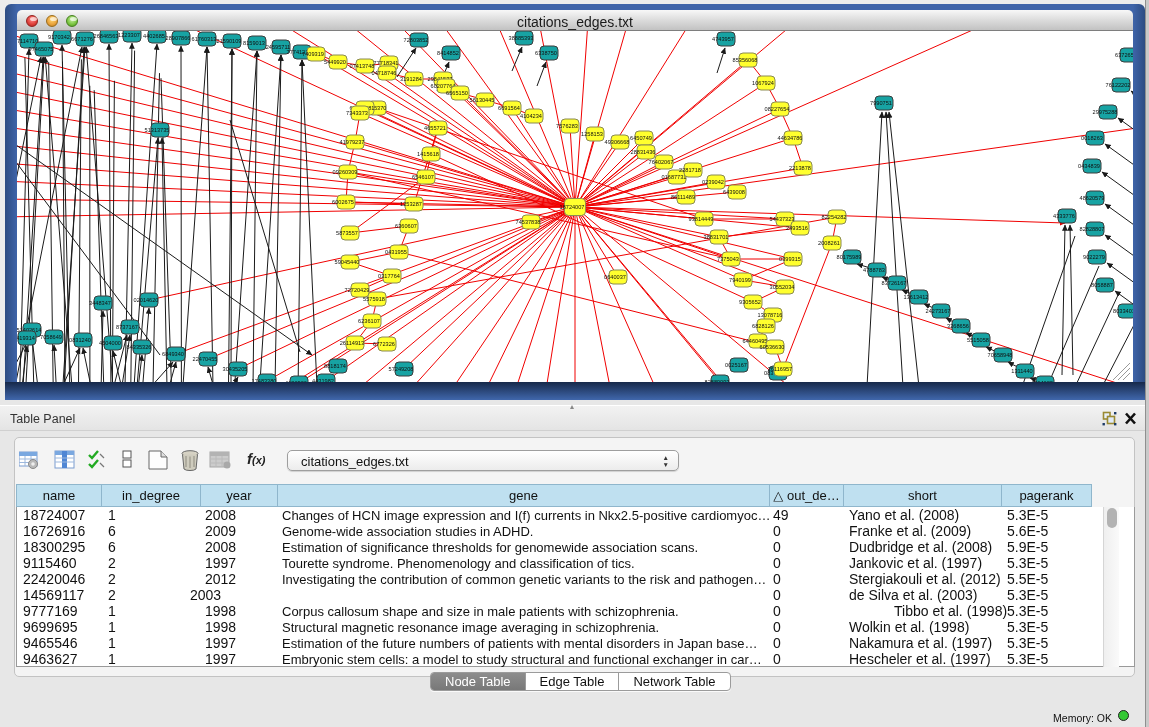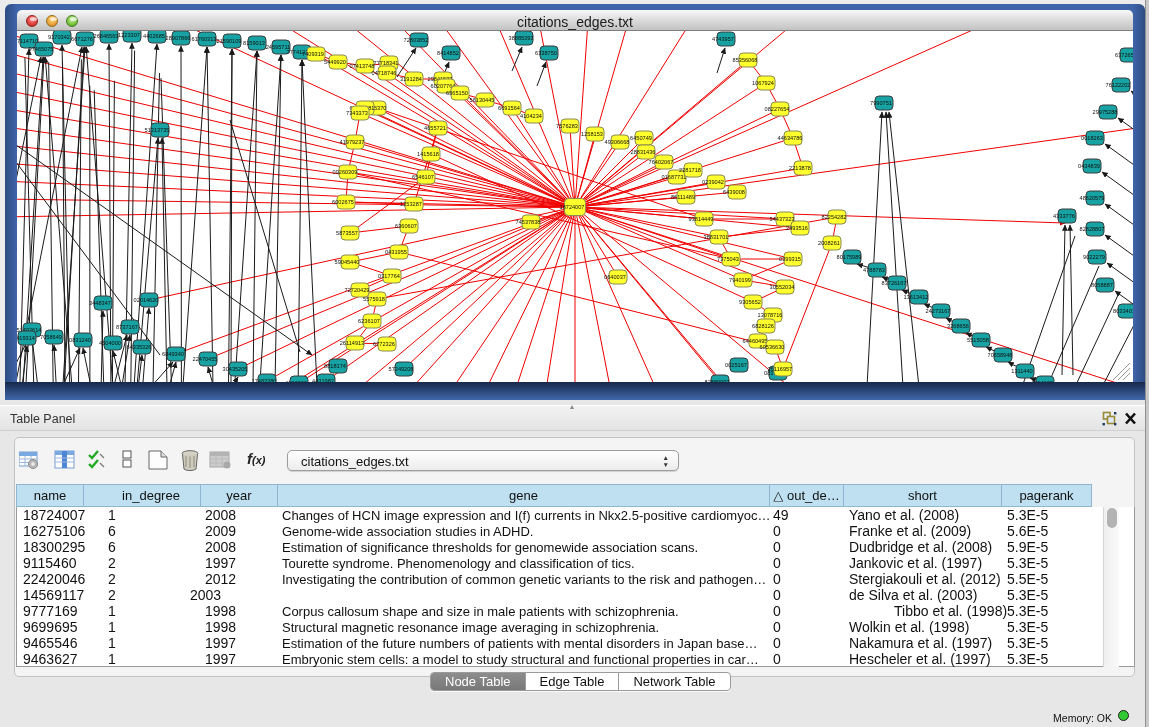--- a/index.html
+++ b/index.html
@@ -601,21 +601,21 @@
           <path d="M0 9 h19 M0 13 h19 M6 6 v11 M12 6 v11" stroke="#b0b0b0" fill="none"></path>
           <circle cx="17" cy="15" r="3.5" fill="#9c9c9c"></circle>
         </g>
  </svg>
  <div class="abs" style="left:247px;top:50px;font-size:15px;font-style:italic;font-weight:bold;color:#222">f<span style="font-size:11px">(x)</span></div>
  <div id="dd">
         <span>citations_edges.txt</span>
         <div class="ar">▲<br>▼</div>
       </div>
  <div id="thead">
-   <div class="hc" style="left:0;width:67px">name</div>
+   <div class="hc" style="left:0;width:85px">name</div>
    <div class="hc" style="left:85px;width:99px">in_degree</div>
    <div class="hc" style="left:184px;width:77px">year</div>
    <div class="hc" style="left:261px;width:492px">gene</div>
    <div class="hc" style="left:753px;width:74px">△ out_de…</div>
    <div class="hc" style="left:827px;width:158px">short</div>
    <div class="hc" style="left:985px;width:90px;border-right:1px solid #8fb6cc">pagerank</div>
  </div>
  <div id="tbody"></div>
  <div id="sbar">
         <div id="thumb"></div>
@@ -631,21 +631,21 @@
 <div class="row" style="top:507px">
 <span style="left:23px">18724007</span>
       <span style="left:108px">1</span>
       <span style="left:205px">2008</span>
       <span class="ttl">Changes of HCN image expression and I(f) currents in Nkx2.5-positive cardiomyoc…</span>
       <span style="left:773px">49</span>
       <span style="left:849px">Yano et al. (2008)</span>
       <span style="left:1007px">5.3E-5</span>
     </div>
     <div class="row" style="top:523px">
-<span style="left:23px">16275106</span>
+<span style="left:23px">16726916</span>
       <span style="left:108px">6</span>
       <span style="left:205px">2009</span>
       <span class="ttl">Genome-wide association studies in ADHD.</span>
       <span style="left:773px">0</span>
       <span style="left:849px">Franke et al. (2009)</span>
       <span style="left:1007px">5.6E-5</span>
     </div>
     <div class="row" style="top:539px">
 <span style="left:23px">18300295</span>
       <span style="left:108px">6</span>
@@ -705,18 +705,18 @@
       <span style="left:205px">1997</span>
       <span class="ttl">Estimation of the future numbers of patients with mental disorders in Japan base…</span>
       <span style="left:773px">0</span>
       <span style="left:849px">Nakamura et al. (1997)</span>
       <span style="left:1007px">5.3E-5</span>
     </div>
     <div class="row" style="top:651px">
 <span style="left:23px">9463627</span>
       <span style="left:108px">1</span>
       <span style="left:205px">1997</span>
-      <span class="ttl">Embryonic stem cells: a model to study structural and functional properties in car…</span>
+      <span class="ttl">Embryonic stem cells: a model to study structural and functional exchanger in car…</span>
       <span style="left:773px">0</span>
       <span style="left:849px">Hescheler et al. (1997)</span>
       <span style="left:1007px">5.3E-5</span>
     </div>
 <div id="rstrip"></div>
 </div>
 </body></html>

